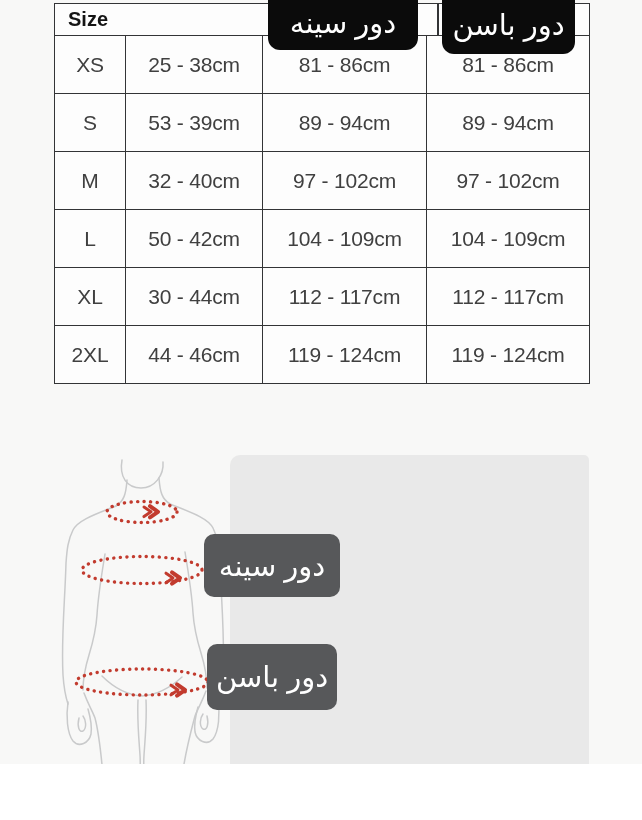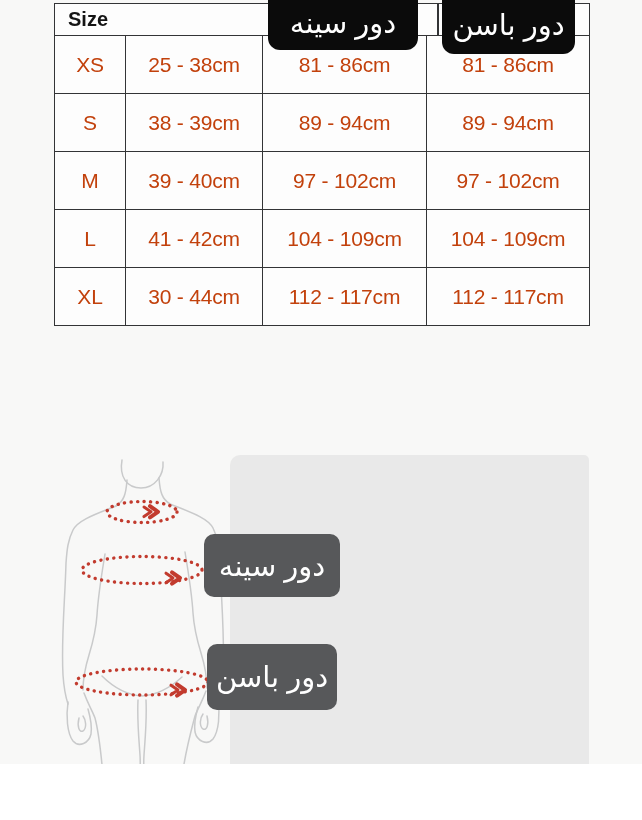--- a/index.html
+++ b/index.html
@@ -17,21 +17,21 @@
   }
   table.size-table th, table.size-table td {
     border:1.5px solid #333436;
   }
   table.size-table th {
     height:31px; text-align:left; padding:0 0 0 13px;
     font-size:20px; font-weight:bold; color:#141414;
   }
   table.size-table td {
     height:55px; text-align:center;
-    font-size:21px; color:#c2410c; letter-spacing:-0.2px;
+    font-size:21px; color:#404040; letter-spacing:-0.2px;
   }
   .header-divider {
     position:absolute; left:437px; top:3px; width:2px; height:33px;
     background:#333436;
   }
 
   
   .sticker {
     position:absolute; top:-14px; box-sizing:border-box;
     background:#0b0b0b; color:#ffffff; border-radius:12px;
@@ -74,41 +74,47 @@
       <th colspan="4">Size</th>
     </tr>
     <tr>
       <td>XS</td>
       <td>25 - 38cm</td>
       <td>81 - 86cm</td>
       <td>81 - 86cm</td>
     </tr>
     <tr>
       <td>S</td>
-      <td>38 - 39cm</td>
+      <td>53 - 39cm</td>
       <td>89 - 94cm</td>
       <td>89 - 94cm</td>
     </tr>
     <tr>
       <td>M</td>
-      <td>39 - 40cm</td>
+      <td>32 - 40cm</td>
       <td>97 - 102cm</td>
       <td>97 - 102cm</td>
     </tr>
     <tr>
       <td>L</td>
-      <td>41 - 42cm</td>
+      <td>50 - 42cm</td>
       <td>104 - 109cm</td>
       <td>104 - 109cm</td>
     </tr>
     <tr>
       <td>XL</td>
       <td>30 - 44cm</td>
       <td>112 - 117cm</td>
       <td>112 - 117cm</td>
+    </tr>
+    <tr>
+      <td>2XL</td>
+      <td>44 - 46cm</td>
+      <td>119 - 124cm</td>
+      <td>119 - 124cm</td>
     </tr>
   </tbody>
     </table>
 
   <div class="header-divider"></div>
 
   <div class="sticker sticker-chest">دور سینه</div>
   <div class="sticker sticker-hip">دور باسن</div>
 
   <div class="panel"></div>

